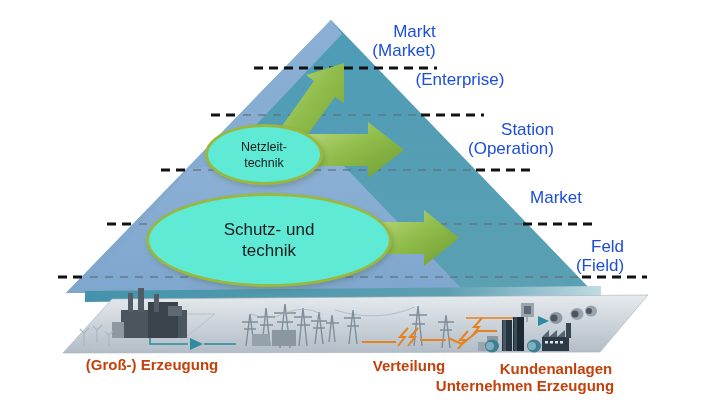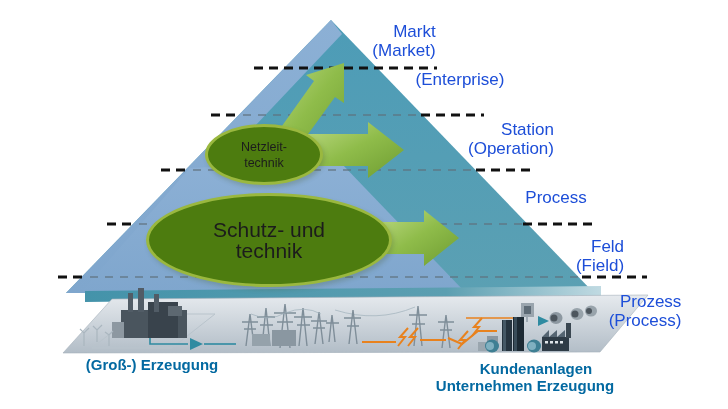--- a/index.html
+++ b/index.html
@@ -7,34 +7,34 @@
     position:relative;width:728px;height:409px;background:#ffffff;overflow:hidden;
     font-family:"Liberation Sans","DejaVu Sans",sans-serif;
   }
   #bg{position:absolute;left:0;top:0;}
   .lvl{
     position:absolute;transform:translateX(-50%);text-align:right;white-space:nowrap;
     font-size:17px;line-height:19px;font-weight:500;color:#1d4ed8;
   }
   .blbl{
     position:absolute;transform:translateX(-50%);text-align:center;white-space:nowrap;
-    font-size:15px;line-height:17px;font-weight:600;color:#0369a1;
+    font-size:15px;line-height:17px;font-weight:600;color:#c2410c;
   }
   .ellipse{
-    position:absolute;background:#4d7c0f;border-radius:50%;
+    position:absolute;background:#5eead4;border-radius:50%;
     display:flex;flex-direction:column;align-items:center;justify-content:center;
     text-align:center;color:#1c1c1c;box-shadow:2px 3px 4px rgba(70,90,50,.25);
   }
   #ellipse-netzleit{
     left:205px;top:124px;width:112px;height:55px;border:3px solid #9ab83f;
     font-size:12.5px;line-height:16px;font-weight:500;
   }
   #ellipse-schutz{
     left:146px;top:193px;width:240px;height:88px;border:3px solid #9ab83f;
-    font-size:21px;line-height:21px;font-weight:500;
+    font-size:17px;line-height:21px;font-weight:500;
   }
 </style>
 </head>
 <body>
 
 <div id="stage">
 
   <svg id="bg" width="728" height="409" viewBox="0 0 728 409">
     <defs>
       <linearGradient id="arrowGrad" x1="0" y1="0" x2="1" y2="1">
@@ -200,29 +200,26 @@
     <div>(Market)</div>
   </div>
   <div class="lvl" style="left:460px;top:70px">
     <div>(Enterprise)</div>
   </div>
   <div class="lvl" style="left:511px;top:120px">
     <div>Station</div>
     <div>(Operation)</div>
   </div>
   <div class="lvl" style="left:556px;top:188px">
-    <div>Process</div>
+    <div>Market</div>
     <div></div>
   </div>
   <div class="lvl" style="left:600px;top:237px">
     <div>Feld</div>
     <div>(Field)</div>
   </div>
-  <div class="lvl" style="left:645px;top:292px">
-    <div>Prozess</div>
-    <div>(Process)</div>
-  </div>
 
   <div class="blbl" style="left:152px;top:356px">(Groß-) Erzeugung</div>
-  <div class="blbl" style="left:536px;top:360px">Kundenanlagen</div>
+  <div class="blbl" style="left:409px;top:357px">Verteilung</div>
+  <div class="blbl" style="left:556px;top:360px">Kundenanlagen</div>
   <div class="blbl" style="left:525px;top:377px">Unternehmen Erzeugung</div>
 
 </div>
 
 </body></html>

